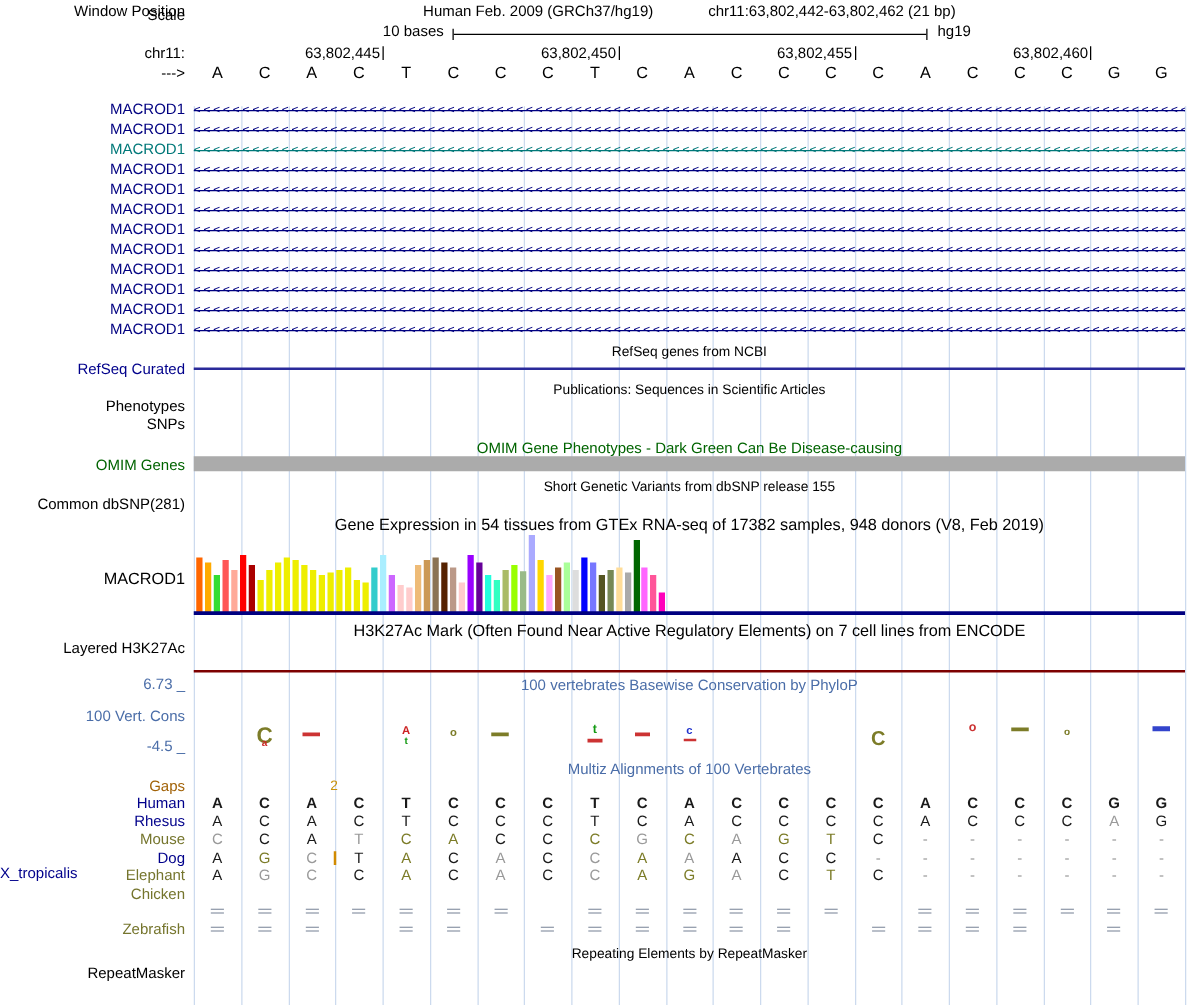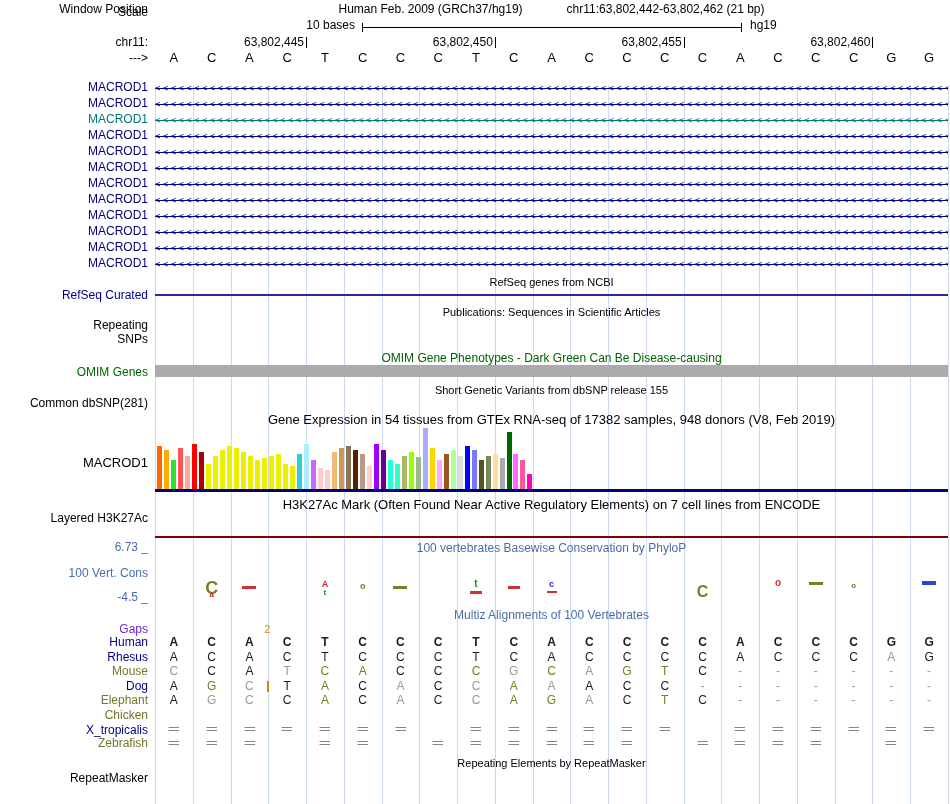--- a/index.html
+++ b/index.html
@@ -4,21 +4,21 @@
 <style>
   html,body{margin:0;padding:0;background:#fff}
   #browser{position:relative;width:950px;height:804px;background:#fff;overflow:hidden;
            font-family:"Liberation Sans","DejaVu Sans",sans-serif;font-size:12px;color:#000}
   #browser div{line-height:1.15}
   .lbl{position:absolute;left:0;width:148px;text-align:right;white-space:nowrap}
   .ctitle{position:absolute;left:155px;width:793px;text-align:center;white-space:nowrap}
   .navy{color:#00008b}
   .green{color:#006400}
   .blue{color:#4a6da8}
-  .gold{color:#6d28d9}
+  .gold{color:#a16207}
   .s11{font-size:11px}
   .s13{font-size:13px}
   #scalebar{position:absolute;left:362px;top:23px;width:378px;height:9px;
             border-left:1px solid #000;border-right:1px solid #000;
             background:linear-gradient(#000,#000) center/100% 1px no-repeat}
 </style>
 </head>
 <body>
 
 <div id="browser">
@@ -287,21 +287,21 @@
       <div style="position: absolute; left: 608.143px; top: 694px; width: 37.7619px; text-align: center; font-size: 12px; color: rgb(26, 26, 26);">C</div>
       <div style="position: absolute; left: 645.905px; top: 694px; width: 37.7619px; text-align: center; font-size: 12px; color: rgb(124, 124, 40);">T</div>
       <div style="position: absolute; left: 683.667px; top: 694px; width: 37.7619px; text-align: center; font-size: 12px; color: rgb(26, 26, 26);">C</div>
       <div style="position: absolute; left: 721.429px; top: 694px; width: 37.7619px; text-align: center; font-size: 12px; color: rgb(154, 154, 154);">-</div>
       <div style="position: absolute; left: 759.19px; top: 694px; width: 37.7619px; text-align: center; font-size: 12px; color: rgb(154, 154, 154);">-</div>
       <div style="position: absolute; left: 796.952px; top: 694px; width: 37.7619px; text-align: center; font-size: 12px; color: rgb(154, 154, 154);">-</div>
       <div style="position: absolute; left: 834.714px; top: 694px; width: 37.7619px; text-align: center; font-size: 12px; color: rgb(154, 154, 154);">-</div>
       <div style="position: absolute; left: 872.476px; top: 694px; width: 37.7619px; text-align: center; font-size: 12px; color: rgb(154, 154, 154);">-</div>
       <div style="position: absolute; left: 910.238px; top: 694px; width: 37.7619px; text-align: center; font-size: 12px; color: rgb(154, 154, 154);">-</div>
       <div style="position: absolute; left: 0px; top: 709px; width: 148px; text-align: right; white-space: nowrap; color: rgb(117, 117, 45);">Chicken</div>
-      <div style="position: absolute; left: 0px; top: 724px; width: 148px; text-align: right; white-space: nowrap; color: rgb(0, 0, 139);">X_tropicalis</div>
+      <div style="position: absolute; left: 0px; top: 692px; width: 148px; text-align: left; white-space: nowrap; color: rgb(0, 0, 139);">X_tropicalis</div>
       <div style="position: absolute; left: 155px; top: 723px; width: 37.7619px; text-align: center; font-size: 12px; color: rgb(122, 134, 153); transform: scaleX(1.8);">=</div>
       <div style="position: absolute; left: 192.762px; top: 723px; width: 37.7619px; text-align: center; font-size: 12px; color: rgb(122, 134, 153); transform: scaleX(1.8);">=</div>
       <div style="position: absolute; left: 230.524px; top: 723px; width: 37.7619px; text-align: center; font-size: 12px; color: rgb(122, 134, 153); transform: scaleX(1.8);">=</div>
       <div style="position: absolute; left: 268.286px; top: 723px; width: 37.7619px; text-align: center; font-size: 12px; color: rgb(122, 134, 153); transform: scaleX(1.8);">=</div>
       <div style="position: absolute; left: 306.048px; top: 723px; width: 37.7619px; text-align: center; font-size: 12px; color: rgb(122, 134, 153); transform: scaleX(1.8);">=</div>
       <div style="position: absolute; left: 343.81px; top: 723px; width: 37.7619px; text-align: center; font-size: 12px; color: rgb(122, 134, 153); transform: scaleX(1.8);">=</div>
       <div style="position: absolute; left: 381.571px; top: 723px; width: 37.7619px; text-align: center; font-size: 12px; color: rgb(122, 134, 153); transform: scaleX(1.8);">=</div>
       <div style="position: absolute; left: 457.095px; top: 723px; width: 37.7619px; text-align: center; font-size: 12px; color: rgb(122, 134, 153); transform: scaleX(1.8);">=</div>
       <div style="position: absolute; left: 494.857px; top: 723px; width: 37.7619px; text-align: center; font-size: 12px; color: rgb(122, 134, 153); transform: scaleX(1.8);">=</div>
       <div style="position: absolute; left: 532.619px; top: 723px; width: 37.7619px; text-align: center; font-size: 12px; color: rgb(122, 134, 153); transform: scaleX(1.8);">=</div>
@@ -346,21 +346,21 @@
 
   <div class="lbl" style="top:36px">chr11:</div>
   <div class="lbl" style="top:52px">---&gt;</div>
 
 
   <div class="ctitle s11" style="top:276px">RefSeq genes from NCBI</div>
   <div class="lbl navy" style="top:289px">RefSeq Curated</div>
   <div style="position:absolute;left:155px;top:294px;width:793px;height:2px;background:#2a2a9a"></div>
 
   <div class="ctitle s11" style="top:306px">Publications: Sequences in Scientific Articles</div>
-  <div class="lbl" style="top:319px">Repeating</div>
+  <div class="lbl" style="top:319px">Phenotypes</div>
   <div class="lbl" style="top:333px">SNPs</div>
 
   <div class="ctitle green" style="top:352px">OMIM Gene Phenotypes - Dark Green Can Be Disease-causing</div>
   <div style="position:absolute;left:155px;top:365px;width:793px;height:12px;background:#ababab"></div>
   <div class="lbl green" style="top:366px">OMIM Genes</div>
 
   <div class="ctitle s11" style="top:384px">Short Genetic Variants from dbSNP release 155</div>
   <div class="lbl" style="top:397px">Common dbSNP(281)</div>
 
   <div class="ctitle s13" style="top:413px">Gene Expression in 54 tissues from GTEx RNA-seq of 17382 samples, 948 donors (V8, Feb 2019)</div>

